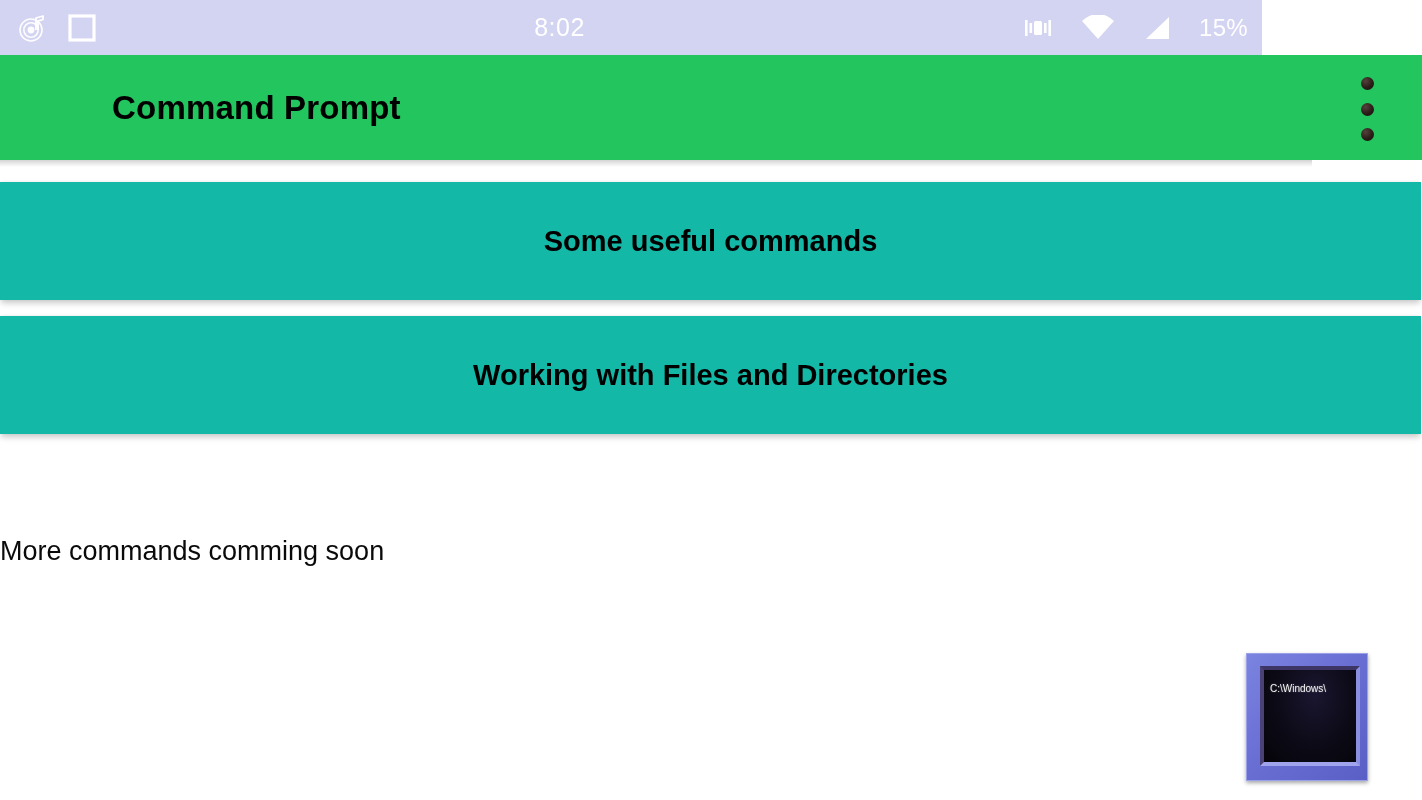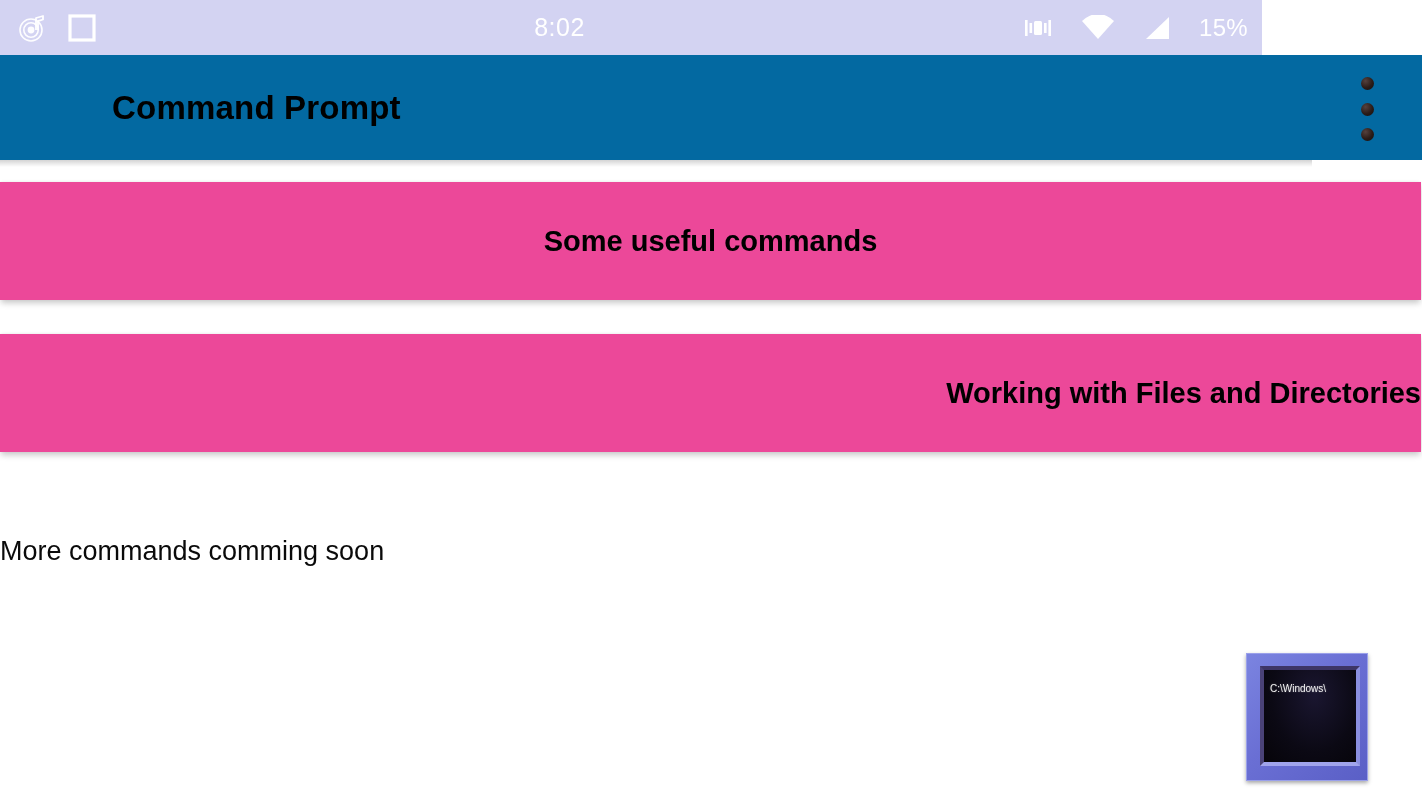--- a/index.html
+++ b/index.html
@@ -56,21 +56,21 @@
     letter-spacing: 0.3px;
   }
   .icon-svg { display: block; }
 
   
   .app-bar {
     position: absolute;
     left: 0; top: 55px;
     width: 1422px;
     height: 105px;
-    background: #0369a1;
+    background: #22c55e;
     display: flex;
     align-items: center;
   }
   .app-bar::after {
     content: "";
     position: absolute;
     left: 0; top: 105px;
     width: 1312px;
     height: 7px;
     background: linear-gradient(to bottom, rgba(0,0,0,0.17), rgba(0,0,0,0));
@@ -99,34 +99,34 @@
     height: 13px;
     border-radius: 50%;
     background: radial-gradient(circle at 35% 30%, #55413d 0%, #2b1c18 55%, #140d0b 100%);
   }
 
   
   .card {
     position: absolute;
     left: 0;
     width: 1421px;
-    background: #ec4899;
+    background: #14b8a6;
     display: flex;
     align-items: center;
     justify-content: center;
     box-shadow: 0 4px 6px -1px rgba(0,0,0,0.22), 0 -1px 3px -1px rgba(0,0,0,0.10);
   }
   .card-title {
     font-size: 29px;
     font-weight: bold;
     color: #000000;
     text-align: center;
   }
   #card-0 { top: 182px; height: 118px; }
-  #card-1 { top: 334px; height: 118px; justify-content: flex-end; }
+  #card-1 { top: 316px; height: 118px; }
 
   
   .footer-note {
     position: absolute;
     left: 0;
     top: 536px;
     width: 1422px;
     font-size: 27px;
     color: #0a0a0a;
   }

